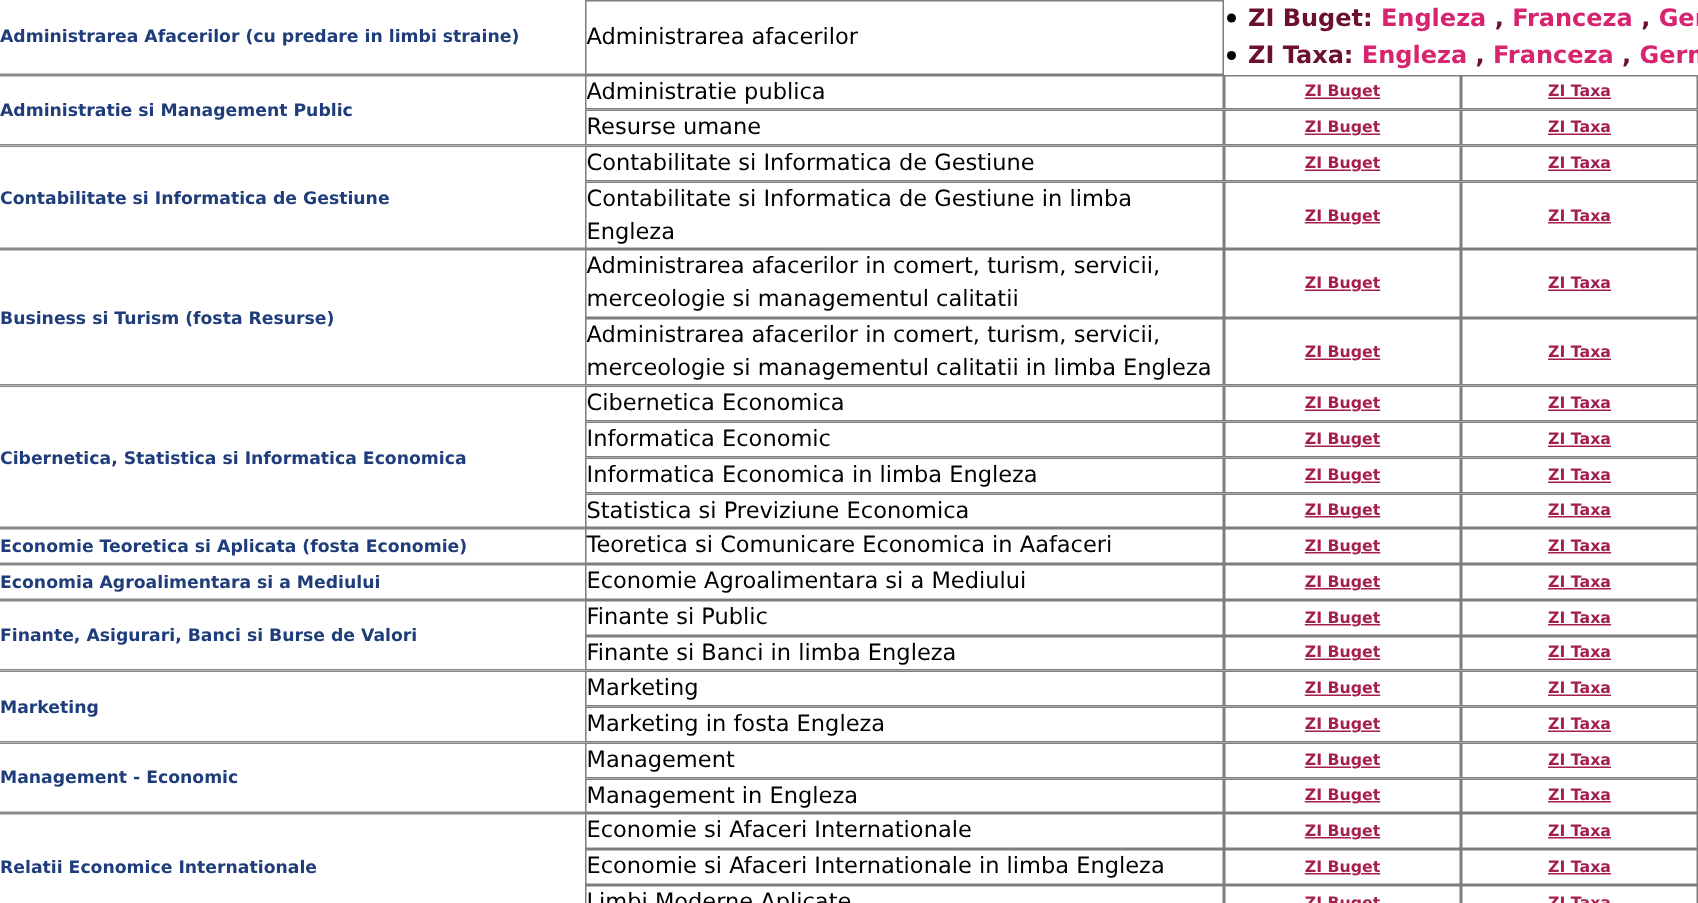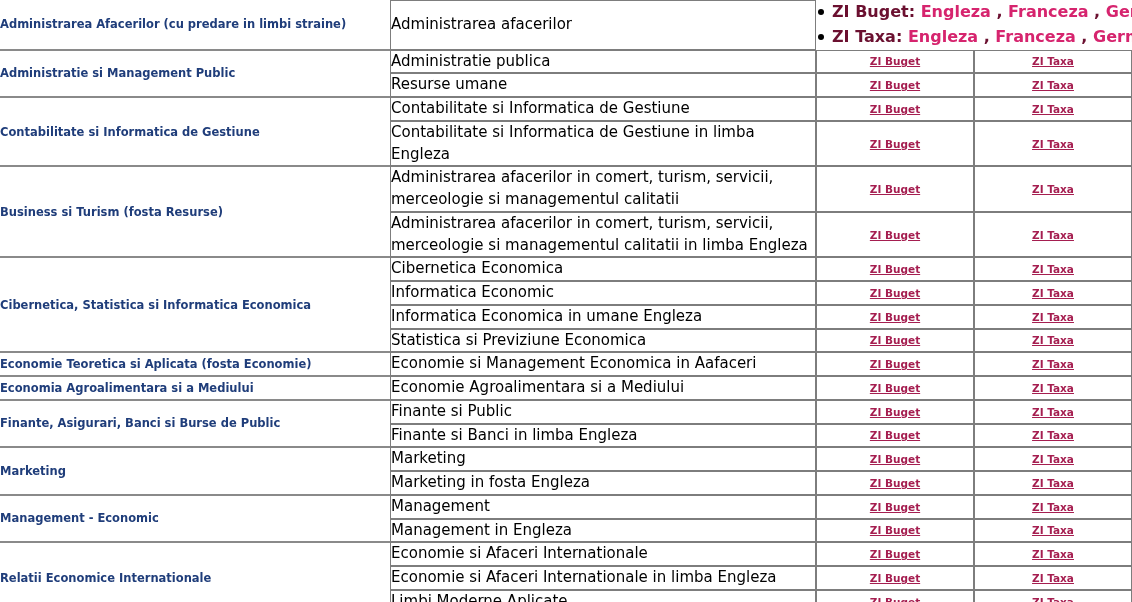--- a/index.html
+++ b/index.html
@@ -154,43 +154,43 @@
         <td class="spec">Cibernetica Economica</td>
         <td class="form buget">ZI Buget</td>
         <td class="form taxa">ZI Taxa</td>
       </tr>
       <tr>
         <td class="spec">Informatica Economic</td>
         <td class="form buget">ZI Buget</td>
         <td class="form taxa">ZI Taxa</td>
       </tr>
       <tr>
-        <td class="spec">Informatica Economica in umane Engleza</td>
+        <td class="spec">Informatica Economica in limba Engleza</td>
         <td class="form buget">ZI Buget</td>
         <td class="form taxa">ZI Taxa</td>
       </tr>
       <tr>
         <td class="spec">Statistica si Previziune Economica</td>
         <td class="form buget">ZI Buget</td>
         <td class="form taxa">ZI Taxa</td>
       </tr>
       <tr>
         <td class="domain" rowspan="1">Economie Teoretica si Aplicata (fosta Economie)</td>
-        <td class="spec">Economie si Management Economica in Aafaceri</td>
+        <td class="spec">Teoretica si Comunicare Economica in Aafaceri</td>
         <td class="form buget">ZI Buget</td>
         <td class="form taxa">ZI Taxa</td>
       </tr>
       <tr>
         <td class="domain" rowspan="1">Economia Agroalimentara si a Mediului</td>
         <td class="spec">Economie Agroalimentara si a Mediului</td>
         <td class="form buget">ZI Buget</td>
         <td class="form taxa">ZI Taxa</td>
       </tr>
       <tr>
-        <td class="domain" rowspan="2">Finante, Asigurari, Banci si Burse de Public</td>
+        <td class="domain" rowspan="2">Finante, Asigurari, Banci si Burse de Valori</td>
         <td class="spec">Finante si Public</td>
         <td class="form buget">ZI Buget</td>
         <td class="form taxa">ZI Taxa</td>
       </tr>
       <tr>
         <td class="spec">Finante si Banci in limba Engleza</td>
         <td class="form buget">ZI Buget</td>
         <td class="form taxa">ZI Taxa</td>
       </tr>
       <tr>

